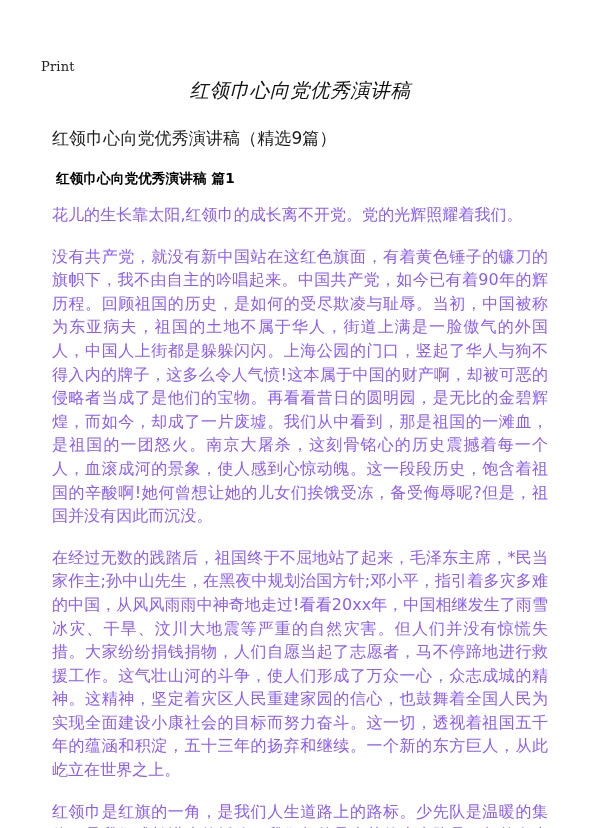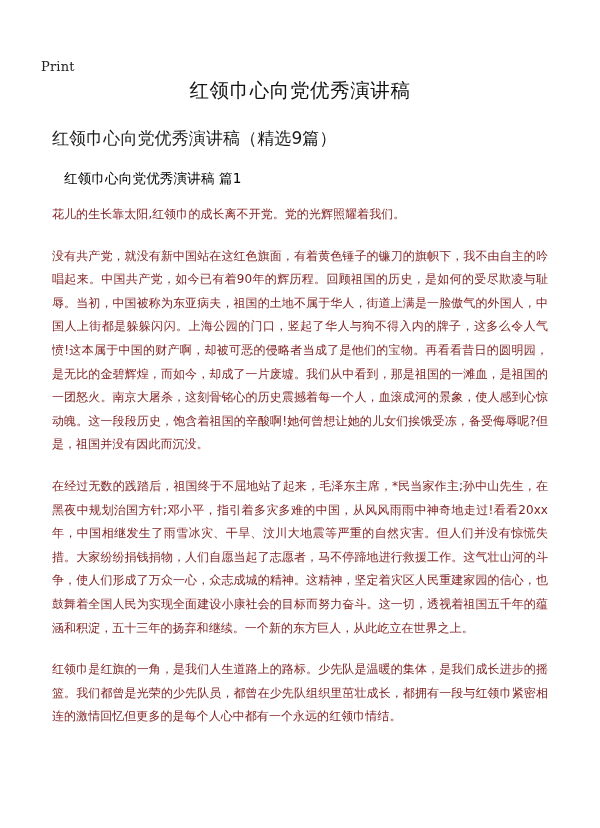--- a/index.html
+++ b/index.html
@@ -39,43 +39,44 @@
     width: 496px;
   }
   .doc-title {
     font-size: 19.5px;
     line-height: 26px;
     font-weight: 400;
     text-align: center;
     margin: 0 0 24px 0;
     letter-spacing: 0.6px;
     color: #121212;
+    font-style: italic;
   }
   .subtitle {
     font-size: 17px;
     line-height: 20px;
     margin: 16px 0 20px 0;
     color: #1a1a1a;
     letter-spacing: 0.1px;
   }
   .section-heading {
     font-size: 13.6px;
     line-height: 20px;
-    font-weight: 400;
-    margin: 0 0 15px 12px;
+    font-weight: 700;
+    margin: 0 0 15px 4px;
     color: #000000;
     letter-spacing: 0.1px;
   }
   .para {
-    font-size: 12px;
+    font-size: 16px;
     line-height: 23.6px;
     margin: 0 0 18px 0;
     text-align: justify;
     text-justify: inter-character;
-    color: #7f1d1d;
+    color: #8b5cf6;
     letter-spacing: 0.05px;
   }
   .para:last-child {
     margin-bottom: 0;
   }
 </style>
 </head>
 <body>
 
 <div class="page">

